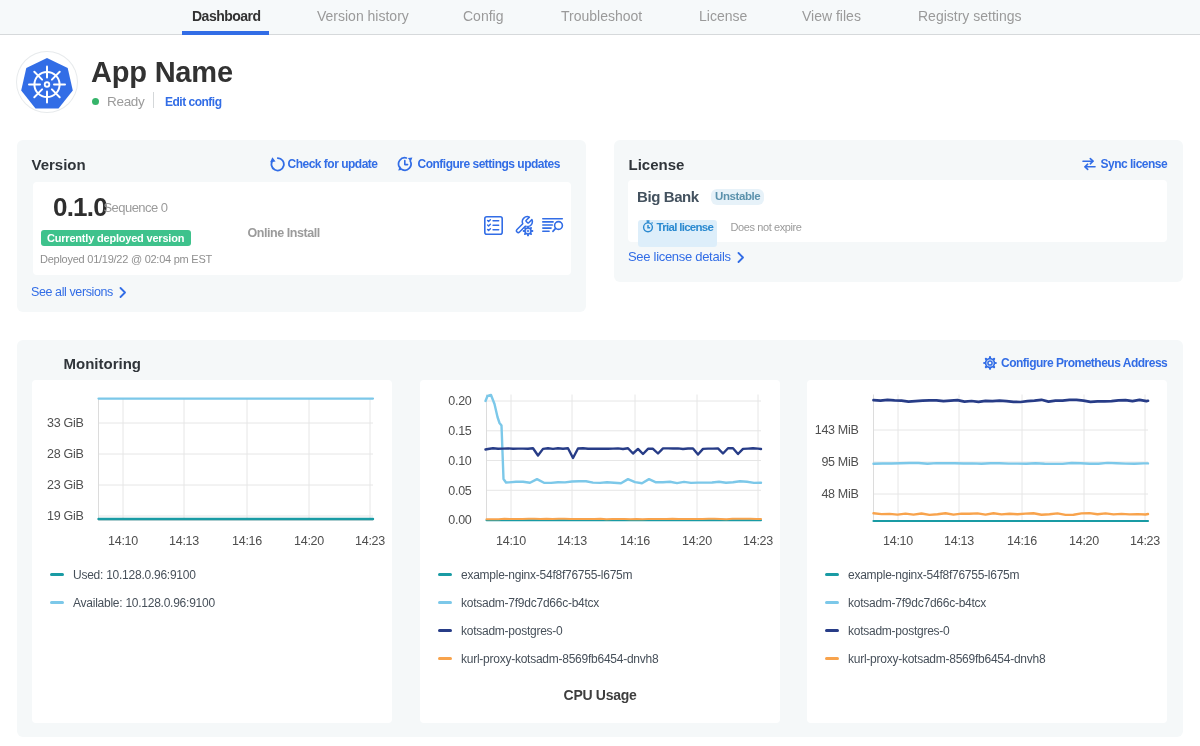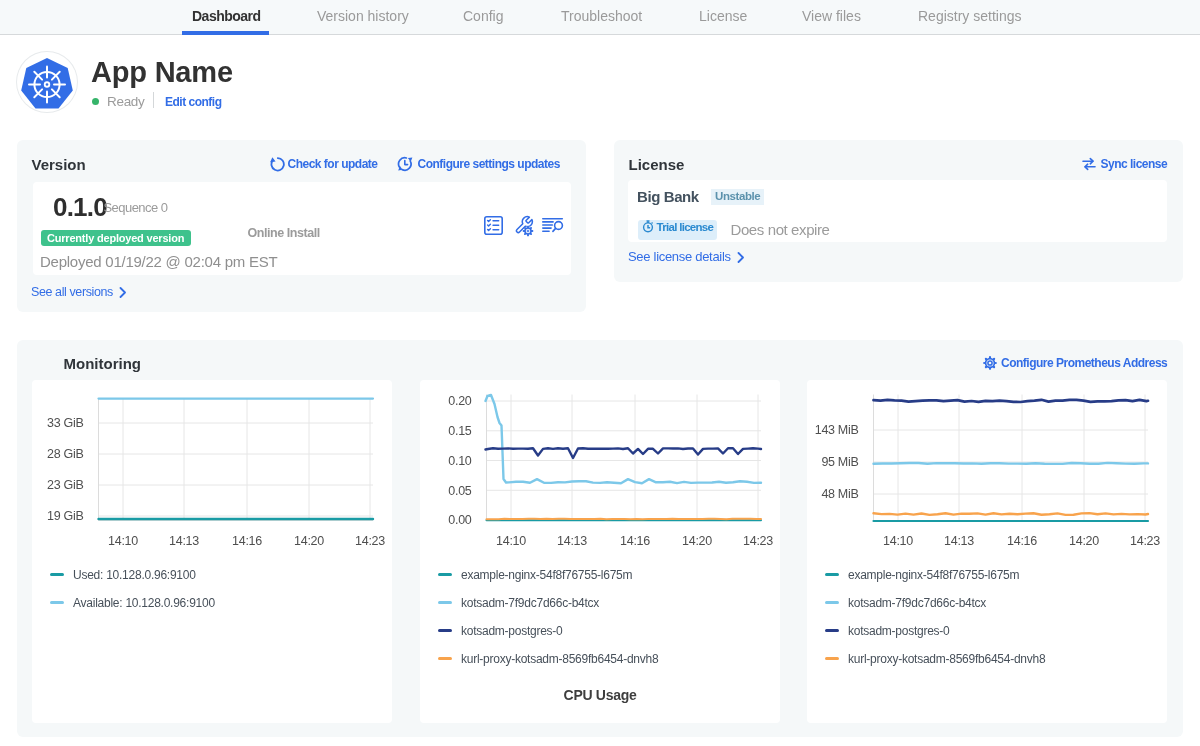--- a/index.html
+++ b/index.html
@@ -73,21 +73,21 @@
     <path d="M5.18,13.62 A6.2,6.2 0 0 0 13.17,4.9" fill="none" stroke="#326de6" stroke-width="1.7" stroke-linecap="round"></path>
     <polygon points="15.4,1.4 10.9,2.0 13.7,5.8" fill="#326de6"></polygon>
     <polygon points="1.2,14.4 5.7,13.8 2.9,10.0" fill="#326de6"></polygon>
     <polyline points="7.8,4.6 7.8,8.6 10.6,8.6" fill="none" stroke="#326de6" stroke-width="1.6" stroke-linecap="round" stroke-linejoin="round"></polyline>
   </svg>
   <span class="smlink" style="left:400.5px; top:17px;">Configure settings updates</span>
   <div class="whitebox" style="left:16px; top:42px; width:538px; height:93px;">
     <div class="abs" style="left:20px; top:9.5px; font-size:26px; font-weight:bold; color:#2e2e2e; letter-spacing:-0.8px;text-align:right;">0.1.0</div>
     <div class="abs" style="left:70.5px; top:18px; font-size:13px; color:#9b9b9b; letter-spacing:-0.55px;">Sequence 0</div>
     <div class="abs" style="left:7.5px; top:47.5px; height:16.5px; line-height:16.5px; background:#3ec28c; color:#fff; font-size:11px; font-weight:bold; border-radius:3px; padding:0 6.5px; letter-spacing:-0.2px;">Currently deployed version</div>
-    <div class="abs" style="left:7px; top:70.5px; font-size:15px; color:#8f8f8f; font-weight:500; letter-spacing:-0.25px;">Deployed 01/19/22 @ 02:04 pm EST</div>
+    <div class="abs" style="left:7px; top:70.5px; font-size:11px; color:#8f8f8f; font-weight:500; letter-spacing:-0.25px;">Deployed 01/19/22 @ 02:04 pm EST</div>
     <div class="abs" style="left:214.5px; top:37.5px; font-size:12.5px; font-weight:bold; color:#9b9b9b; letter-spacing:-0.45px;margin-top:6px;">Online Install</div>
     <svg class="abs" style="left:451px; top:34px;" width="19" height="19" viewBox="0 0 19 19">
       <rect x="0.8" y="0.8" width="17.4" height="17.4" rx="2" fill="none" stroke="#326de6" stroke-width="1.6"></rect>
       <g stroke="#326de6" stroke-width="1.4" fill="none" stroke-linecap="round" stroke-linejoin="round">
         <polyline points="3.6,4.6 4.6,5.6 6.4,3.8"></polyline>
         <polyline points="3.6,9.1 4.6,10.1 6.4,8.3"></polyline>
         <polyline points="3.6,13.6 4.6,14.6 6.4,12.8"></polyline>
         <line x1="9" y1="4.7" x2="14.7" y2="4.7"></line>
         <line x1="9" y1="9.2" x2="14.7" y2="9.2"></line>
         <line x1="9" y1="13.7" x2="14.7" y2="13.7"></line>
@@ -136,30 +136,30 @@
     <g stroke="#326de6" stroke-width="1.6" fill="none" stroke-linecap="round" stroke-linejoin="round">
       <path d="M1,4.2 C3,4.2 6,4.2 10.8,4.2"></path>
       <polyline points="8.3,1.6 11,4.2 8.3,6.8" fill="none"></polyline>
       <path d="M13,9.8 C11,9.8 8,9.8 3.2,9.8"></path>
       <polyline points="5.7,7.2 3,9.8 5.7,12.4" fill="none"></polyline>
     </g>
   </svg>
   <span class="smlink" style="left:486.5px; top:17px;">Sync license</span>
   <div class="whitebox" style="left:14px; top:40px; width:539px; height:62px;">
     <div class="abs" style="left:9px; top:7.5px; font-size:15px; font-weight:bold; color:#44525f; letter-spacing:-0.4px;">Big Bank</div>
-    <div class="abs" style="left:83px; top:9px; height:15.5px; line-height:15.5px; background:#e7f2f9; color:#5c92ad; font-size:11.5px; font-weight:bold; border-radius:0; padding:0 4px; letter-spacing:-0.4px;">Unstable</div>
-    <div class="abs" style="left:9.5px; top:39.5px; height:20px; line-height:15.5px; background:#ddeefa; color:#2b8ad0; font-size:11.5px; font-weight:bold; border-radius:3px; padding:0 4px; letter-spacing:-0.7px;">
+    <div class="abs" style="left:83px; top:9px; height:15.5px; line-height:15.5px; background:#e7f2f9; color:#5c92ad; font-size:11.5px; font-weight:bold; border-radius:6px; padding:0 4px; letter-spacing:-0.4px;">Unstable</div>
+    <div class="abs" style="left:9.5px; top:39.5px; height:27px; line-height:15.5px; background:#ddeefa; color:#2b8ad0; font-size:11.5px; font-weight:bold; border-radius:3px; padding:0 4px; letter-spacing:-0.7px;">
       <svg width="12" height="13" viewBox="0 0 12 13" style="vertical-align:-2.5px; margin-right:3px;">
         <circle cx="6" cy="7.3" r="4.4" fill="none" stroke="#2b8ad0" stroke-width="1.4"></circle>
         <line x1="6" y1="1.2" x2="6" y2="2.9" stroke="#2b8ad0" stroke-width="1.8"></line>
         <line x1="4.5" y1="1" x2="7.5" y2="1" stroke="#2b8ad0" stroke-width="1.4"></line>
         <line x1="9.6" y1="2.6" x2="10.5" y2="3.5" stroke="#2b8ad0" stroke-width="1.4"></line>
         <polyline points="6,4.9 6,7.7 8.1,7.7" fill="none" stroke="#2b8ad0" stroke-width="1.5"></polyline>
       </svg>Trial license</div>
-    <div class="abs" style="left:102.5px; top:40.5px; font-size:15px; color:#9b9b9b; font-weight:500; letter-spacing:-0.4px;text-align:center;">Does not expire</div>
+    <div class="abs" style="left:102.5px; top:40.5px; font-size:11px; color:#9b9b9b; font-weight:500; letter-spacing:-0.4px;text-align:center;">Does not expire</div>
   </div>
   <a class="seelink" style="left:14px; top:109px; font-size:13px; letter-spacing:-0.3px;">See license details
     <svg width="8" height="11" viewBox="0 0 8 11" style="vertical-align:-1.5px; margin-left:3px;">
         <polyline points="1.5,1 6,5.5 1.5,10" fill="none" stroke="#326de6" stroke-width="1.8" stroke-linecap="round" stroke-linejoin="round"></polyline>
       </svg>
   </a>
 </div>
 
 <div class="card" style="left:17px; top:340px; width:1166px; height:397px;">
   <div class="h2" style="left:14.5px; top:14.5px;margin-left:32px;">Monitoring</div>

